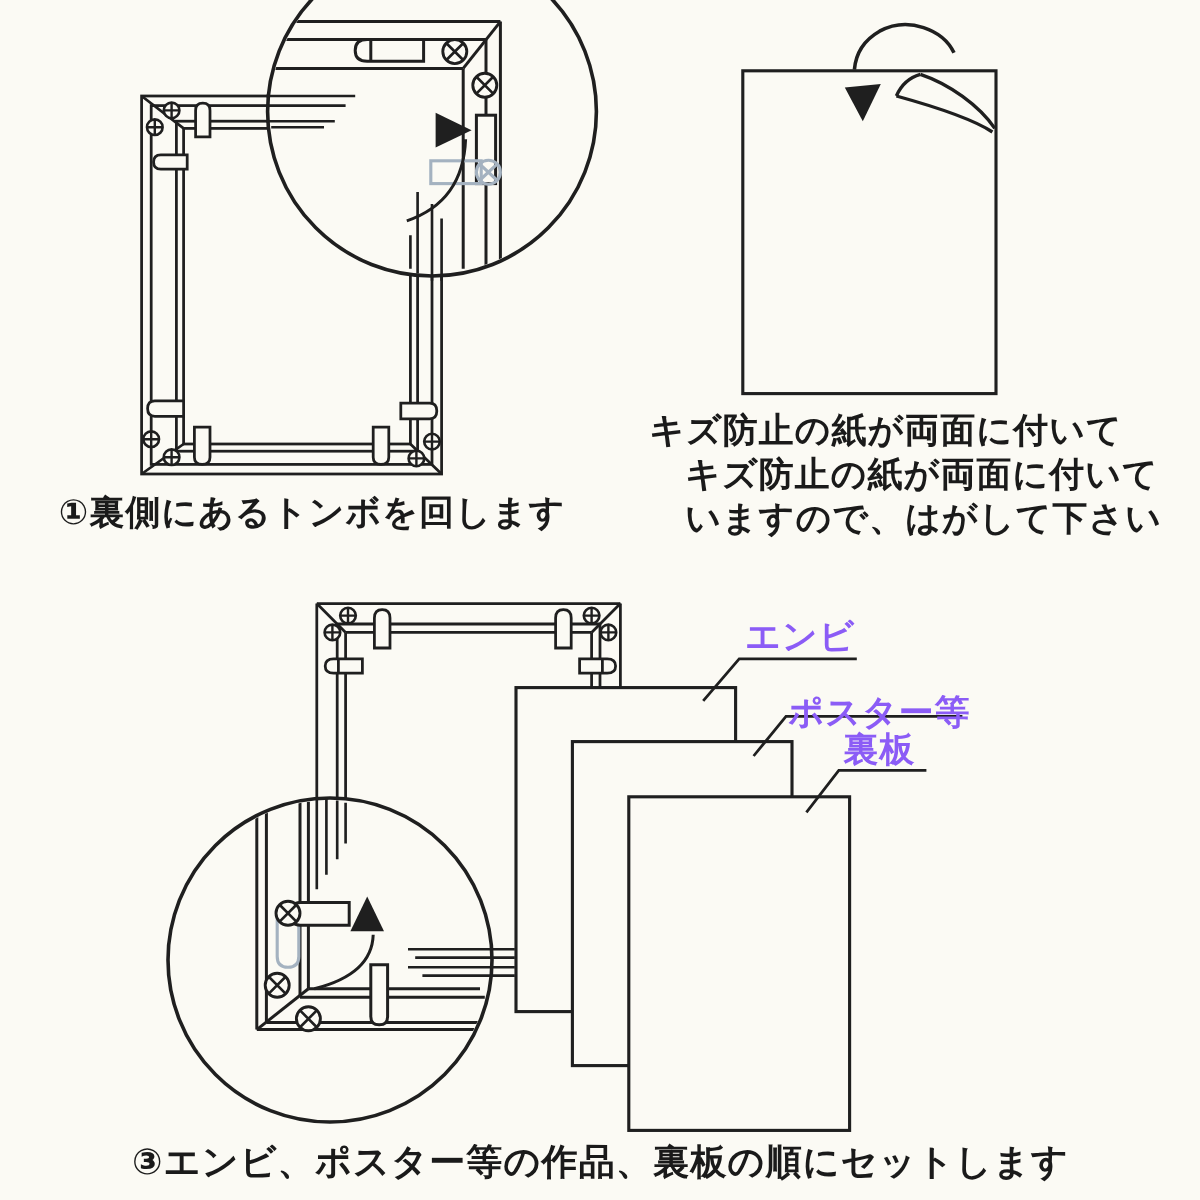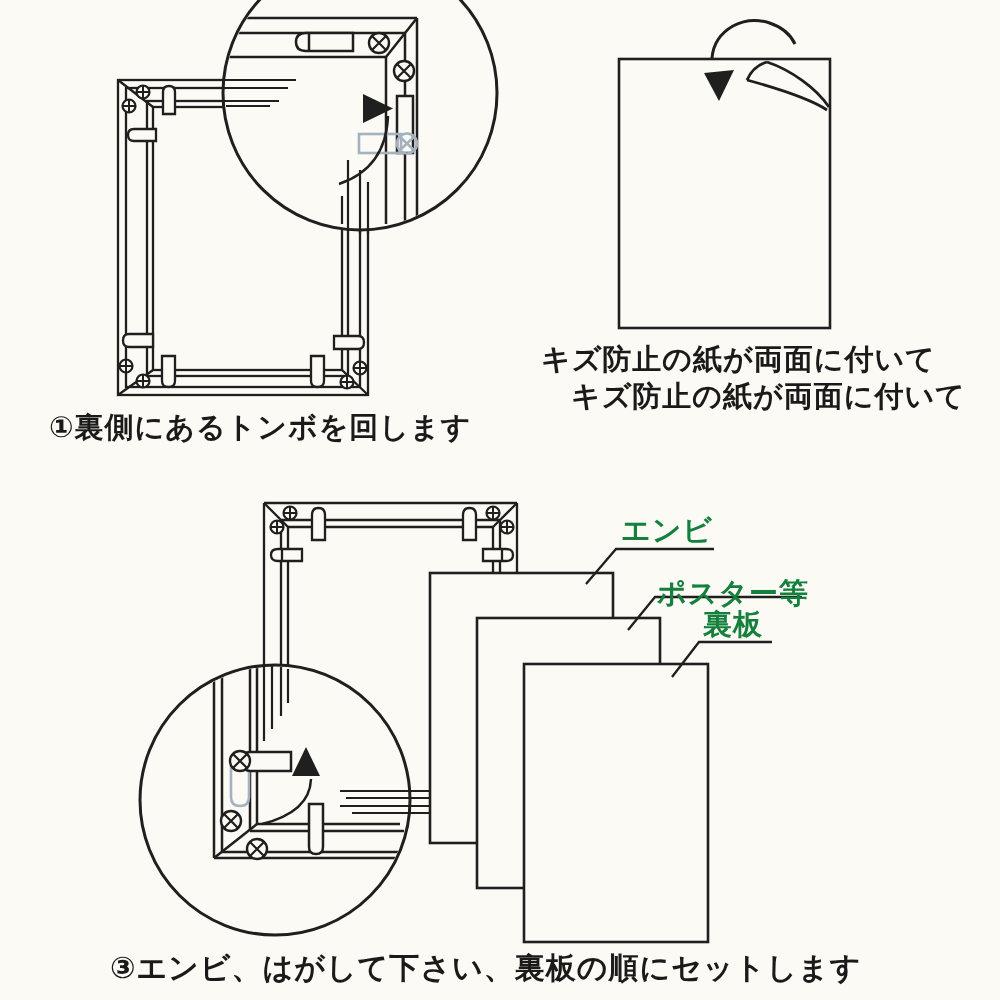--- a/index.html
+++ b/index.html
@@ -11,21 +11,21 @@
   }
   #art{position:absolute;left:0;top:0;}
   .caption{
     position:absolute;font-size:29px;font-weight:600;letter-spacing:1px;
     white-space:nowrap;color:#1a1a1a;
   }
   .cap2line{white-space:nowrap;line-height:37px;}
   .cap2line.indent{padding-left:30px;}
   .layer-label{
     position:absolute;font-size:29px;font-weight:600;letter-spacing:1px;
-    white-space:nowrap;color:#15803d;
+    white-space:nowrap;color:#8b5cf6;
   }
 </style>
 </head>
 <body>
 
 <svg id="art" width="1000" height="1000" viewBox="0 0 1000 1000">
   <defs>
     <clipPath id="cpTop">
         <circle cx="360" cy="93" r="135.2"></circle>
       </clipPath>
@@ -155,19 +155,20 @@
     <path d="M264,665 V741 M272,665 V729 M281,667 V716 M288,669 V703"></path>
     <path d="M340,791 H429 M346,798 H429 M340,806 H429 M352,813 H429"></path>
   </g>
 </svg>
 
 <div class="caption" style="left:49px;top:408px;">①裏側にあるトンボを回します</div>
 
 <div style="position:absolute;left:541px;top:341px;font-weight:600;">
   <div class="caption cap2line" style="position:static;">キズ防止の紙が両面に付いて</div>
   <div class="caption cap2line indent" style="position:static;">キズ防止の紙が両面に付いて</div>
+  <div class="caption cap2line indent" style="position:static;">いますので、はがして下さい</div>
 </div>
 
-<div class="caption" style="left:110px;top:948px;font-size:30px;">③エンビ、はがして下さい、裏板の順にセットします</div>
+<div class="caption" style="left:110px;top:948px;font-size:30px;">③エンビ、ポスター等の作品、裏板の順にセットします</div>
 
 <div class="layer-label" style="left:621px;top:511px;">エンビ</div>
 <div class="layer-label" style="left:657px;top:574px;">ポスター等</div>
 <div class="layer-label" style="left:703px;top:605px;">裏板</div>
 
 </body></html>

